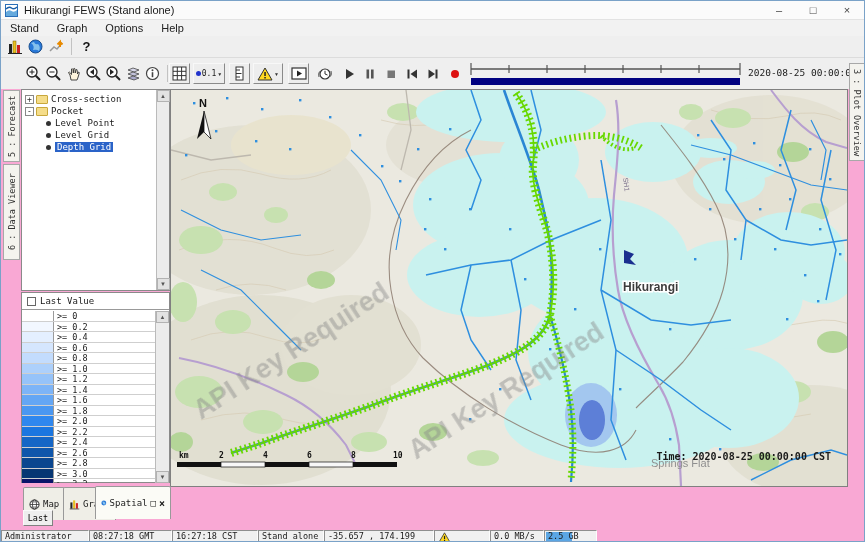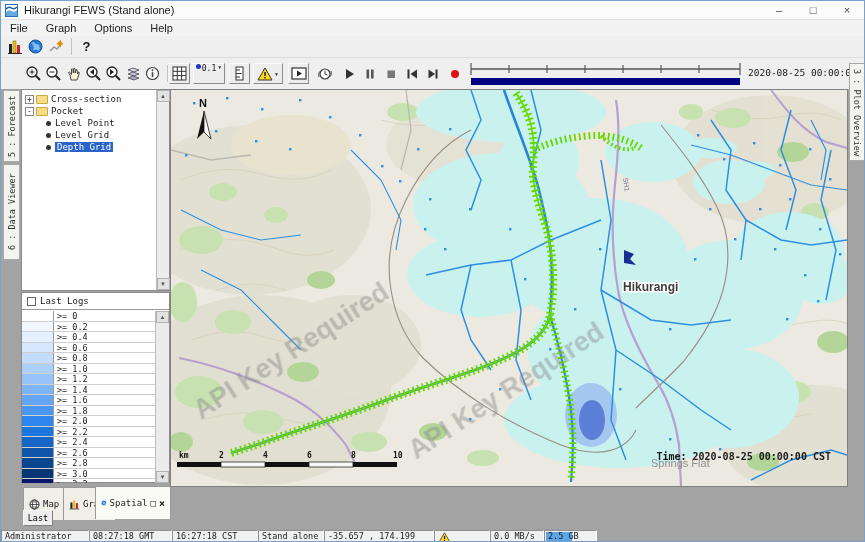--- a/index.html
+++ b/index.html
@@ -1,18 +1,18 @@
 <!DOCTYPE html>
 <html><head>
 <meta charset="utf-8">
 <style>
 *{margin:0;padding:0;box-sizing:border-box}
 html,body{background:#fff}
 body{width:865px;height:542px;font-family:"Liberation Sans",sans-serif;color:#1a1a1a}
-#app{position:relative;width:865px;height:542px;background:#a3a3a3;border:1px solid #7aa2c8;overflow:hidden}
+#app{position:relative;width:865px;height:542px;background:#f9a8d4;border:1px solid #7aa2c8;overflow:hidden}
 .abs{position:absolute}
 .mono{font-family:"DejaVu Sans Mono",monospace}
 
 
 #titlebar{left:0;top:0;width:100%;height:19px;background:#fbfbfb;display:flex;align-items:center;border-bottom:1px solid #e3e3e3}
 #titlebar .title{font-size:11px;margin-left:6px}
 .winbtn{width:34px;height:19px;display:flex;align-items:center;justify-content:center;font-size:11px;color:#444}
 #title-icon{margin-left:4px}
 
 
@@ -79,21 +79,21 @@
         <path d="M1 5 Q4 2 6.5 4 Q9 6 12 3" fill="none" stroke="#1a5fa8" stroke-width="1.4"></path>
       </svg>
     <span class="title">Hikurangi FEWS  (Stand alone)</span>
     <span style="flex:1"></span>
     <span class="winbtn">–</span>
     <span class="winbtn">□</span>
     <span class="winbtn" id="win-close">×</span>
   </div>
 
   <div id="menubar" class="abs">
-    <span class="menu-item">File</span>
+    <span class="menu-item">Stand</span>
     <span class="menu-item">Graph</span>
     <span class="menu-item">Options</span>
     <span class="menu-item">Help</span>
   </div>
 
   <div id="toolbar1" class="abs">
     <div class="tb-btn" style="margin-left:3px">
       <svg width="16" height="16" viewBox="0 0 16 16">
           <rect x="2" y="5" width="3" height="9" fill="#222"></rect>
           <rect x="6" y="2" width="3" height="12" fill="#e8c020" stroke="#7a6200" stroke-width="0.5"></rect>
@@ -170,21 +170,21 @@
     <div class="tb-sep t2" style="left:162px;top:7px"></div>
     <div class="tb-btn t2 raised" style="left:168px">
         <svg width="15" height="15" viewBox="0 0 15 15">
           <rect x="1" y="1" width="13" height="13" fill="#fff" stroke="#333"></rect>
           <line x1="1" y1="5.3" x2="14" y2="5.3" stroke="#333"></line>
           <line x1="1" y1="9.6" x2="14" y2="9.6" stroke="#333"></line>
           <line x1="5.3" y1="1" x2="5.3" y2="14" stroke="#333"></line>
           <line x1="9.6" y1="1" x2="9.6" y2="14" stroke="#333"></line>
         </svg>
       </div>
-    <div class="t2 raised" style="left:192px;width:32px;height:21px;display:flex;align-items:flex-start;justify-content:center;gap:1px">
+    <div class="t2 raised" style="left:192px;width:32px;height:21px;display:flex;align-items:center;justify-content:center;gap:1px">
       <span style="width:5px;height:5px;border-radius:50%;background:#2233cc"></span>
       <span class="mono" style="font-size:8px">0.1</span>
       <span style="font-size:5px;color:#333">▼</span>
     </div>
     <div class="tb-btn t2 raised" style="left:228px">
         <svg width="13" height="15" viewBox="0 0 13 15">
           <rect x="3" y="1" width="7" height="13" fill="#fff" stroke="#333"></rect>
           <line x1="3" y1="4" x2="7" y2="4" stroke="#333"></line>
           <line x1="3" y1="7.5" x2="8.5" y2="7.5" stroke="#333"></line>
           <line x1="3" y1="11" x2="7" y2="11" stroke="#333"></line>
@@ -296,21 +296,21 @@
     </div>
     <div class="vscroll">
       <div class="scr-btn">▲</div>
       <div class="scr-btn">▼</div>
     </div>
   </div>
 
   <div id="legend-panel" class="abs">
     <div id="legend-header">
       <span class="checkbox"></span>
-      <span>Last Logs</span>
+      <span>Last Value</span>
     </div>
     <div id="legend-list">
       <div class="lg-row">
           <span class="lg-swatch" style="background: rgb(255, 255, 255);"></span>
           <span class="lg-label">&gt;= 0</span>
         </div>
       <div class="lg-row">
           <span class="lg-swatch" style="background: rgb(242, 247, 255);"></span>
           <span class="lg-label">&gt;= 0.2</span>
         </div>

